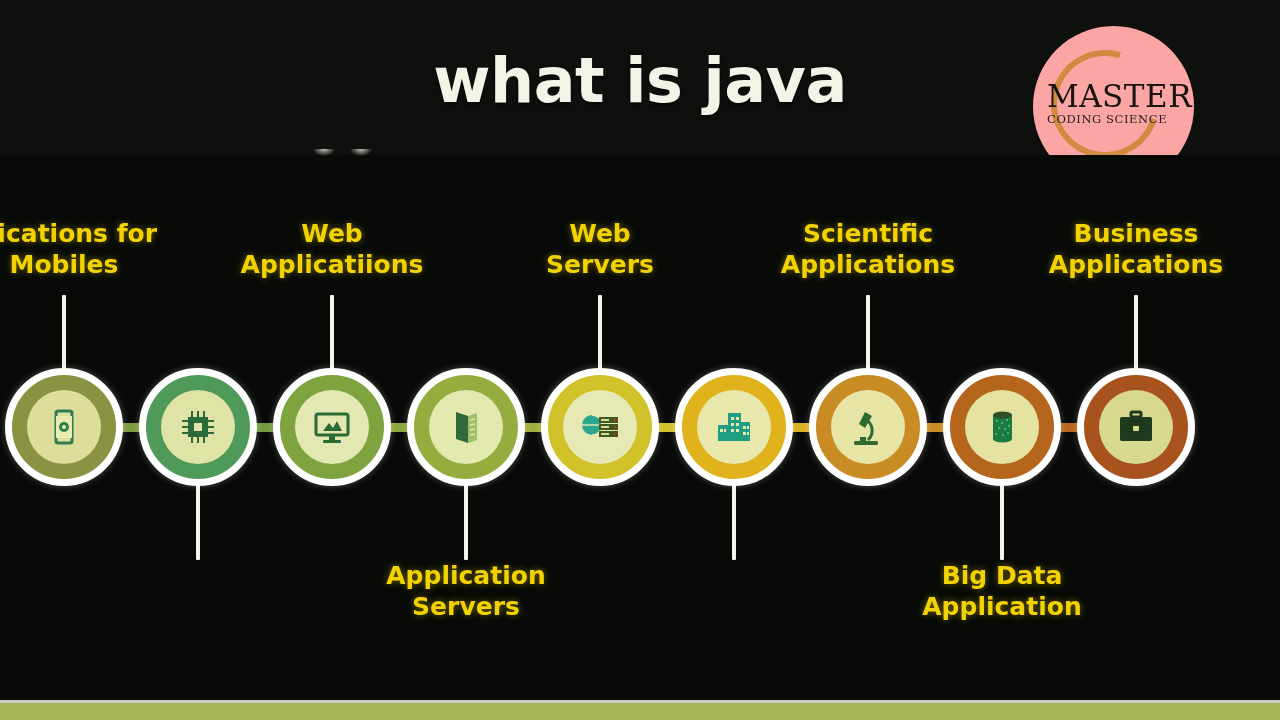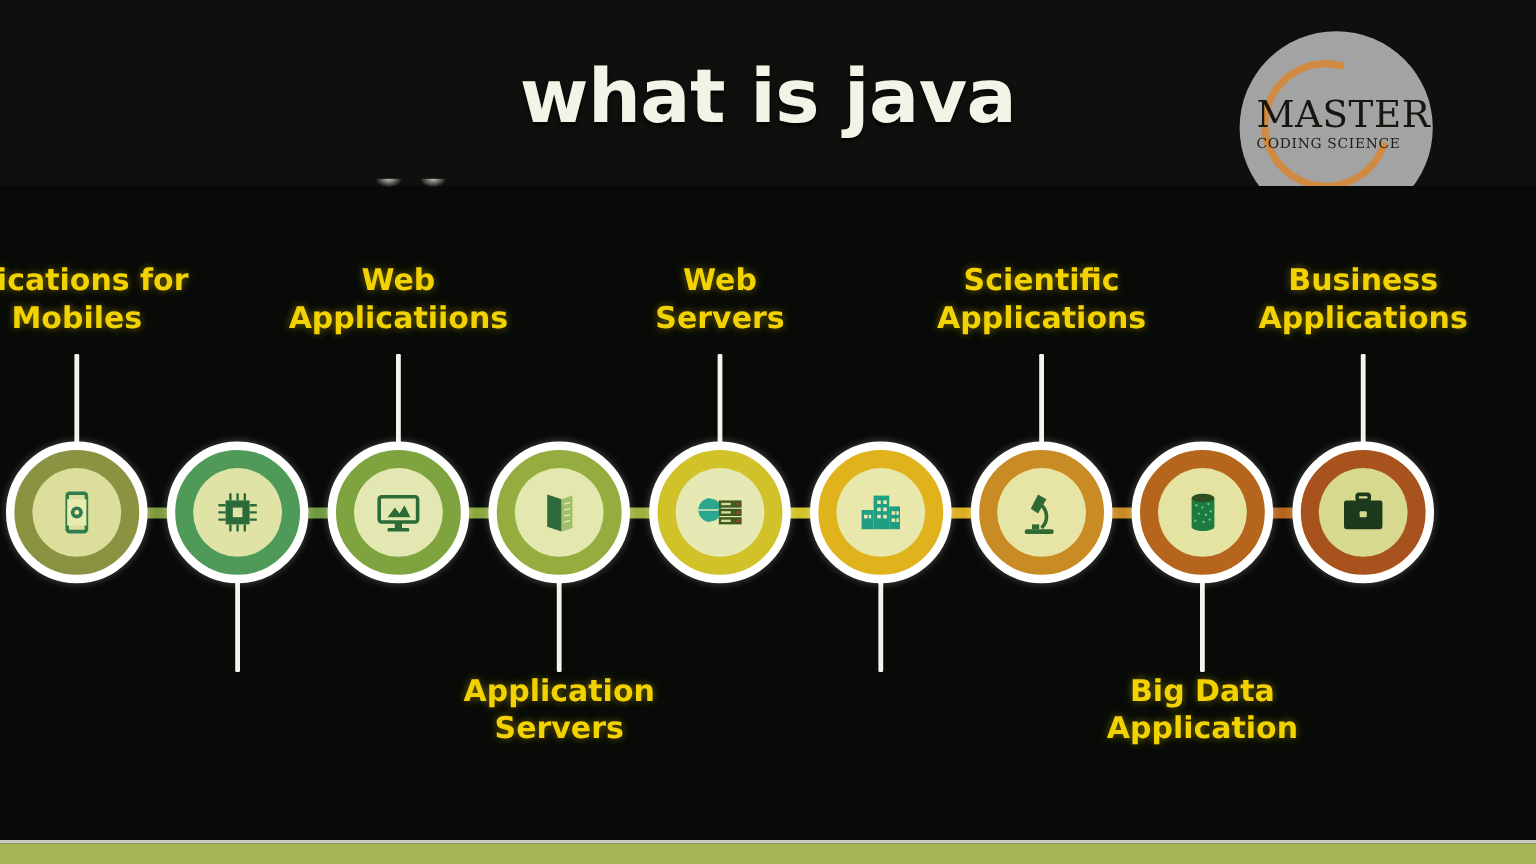--- a/index.html
+++ b/index.html
@@ -36,21 +36,21 @@
     text-shadow: 0 2px 3px rgba(0,0,0,0.75);
     font-family: "DejaVu Sans", "Liberation Sans", sans-serif;
   }
 
   
   #logo {
     position: absolute;
     left: 1033px; top: 26px;
     width: 161px; height: 161px;
     border-radius: 50%;
-    background: #a3a3a3;
+    background: #fca5a5;
     overflow: hidden;
   }
   #logo .logo-arc {
     position: absolute;
     left: 18px; top: 24px;
     width: 108px; height: 108px;
     border-radius: 50%;
     border: 6px solid #d08a42;
     border-right-color: transparent;
     transform: rotate(-28deg);

